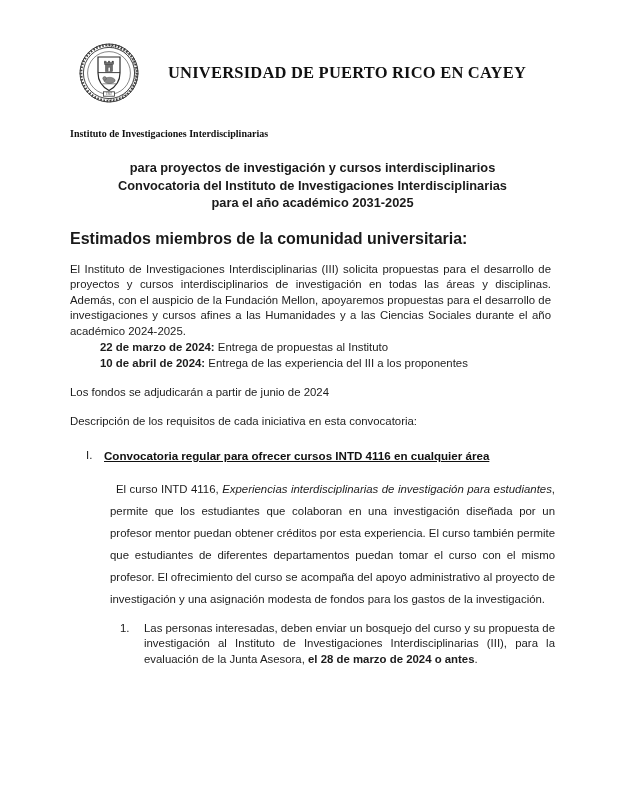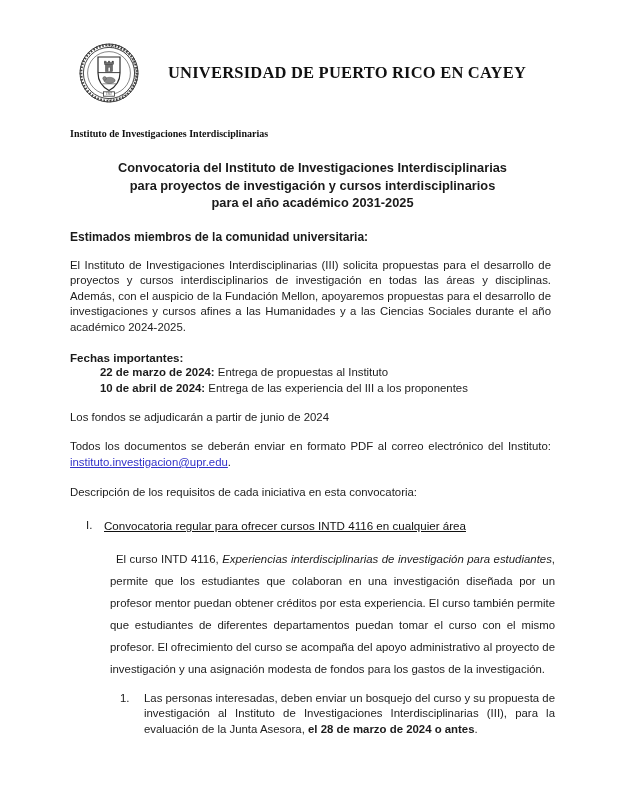--- a/index.html
+++ b/index.html
@@ -64,21 +64,21 @@
     font-weight: bold;
     font-size: 12.8px;
     line-height: 17.5px;
     margin-top: 20px;
     color: #1a1a1a;
   }
   .doc-title .tl { display: block; }
 
   .salutation {
     font-weight: bold;
-    font-size: 12px;
+    font-size: 16px;
     margin-top: 18px;
     color: #1a1a1a;
   }
 
   
   p.body {
     font-size: 11.4px;
     line-height: 15.6px;
     text-align: justify;
     margin: 14px 4px 0 0;
@@ -117,21 +117,21 @@
   }
   .section .numeral {
     flex: 0 0 34px;
     font-size: 11.4px;
     line-height: 15.6px;
     color: #1c1c1c;
     padding-left: 16px;
     box-sizing: border-box;
   }
   .section .heading {
-    font-weight: normal;
+    font-weight: bold;
     font-size: 11.6px;
     line-height: 15.6px;
     text-decoration: underline;
     color: #111111;
     text-align: center;
   }
 
   .indent-block {
     margin-left: 40px;
   }
@@ -214,44 +214,42 @@
         <text x="31" y="53.1" font-family="'Liberation Serif', serif" font-size="3.1" fill="#2a2a2a" text-anchor="middle">1967</text>
       </svg>
     </div>
 
     <div class="univ-name">UNIVERSIDAD DE PUERTO RICO EN CAYEY</div>
   </div>
 
   <div class="institute-line">Instituto de Investigaciones Interdisciplinarias</div>
 
   <div class="doc-title">
+    <span class="tl">para proyectos de investigación y cursos interdisciplinarios</span>
     <span class="tl">Convocatoria del Instituto de Investigaciones Interdisciplinarias</span>
-    <span class="tl">para proyectos de investigación y cursos interdisciplinarios</span>
     <span class="tl">para el año académico 2031-2025</span>
   </div>
 
   <div class="salutation">Estimados miembros de la comunidad universitaria:</div>
 
   <p class="body">El Instituto de Investigaciones Interdisciplinarias (III) solicita propuestas para el desarrollo de proyectos y cursos interdisciplinarios de investigación en todas las áreas y disciplinas. Además, con el auspicio de la Fundación Mellon, apoyaremos propuestas para el desarrollo de investigaciones y cursos afines a las Humanidades y a las Ciencias Sociales durante el año académico 2024-2025.</p>
 
-  <div class="dates-head">Fechas importantes:</div>
   <ul class="dates-list">
     <li>
       <span class="d">22 de marzo de 2024:</span>
       <span>Entrega de propuestas al Instituto</span>
     </li>
     <li>
       <span class="d">10 de abril de 2024:</span>
       <span>Entrega de las experiencia del III a los proponentes</span>
     </li>
   </ul>
 
   <p class="body nojust">Los fondos se adjudicarán a partir de junio de 2024</p>
 
-  <p class="body"><span>Todos los documentos se deberán enviar en formato PDF al correo electrónico del Instituto: </span><a class="mailto" href="#" style="color: rgb(50, 50, 200);">instituto.investigacion@upr.edu</a><span>.</span></p>
 
   <p class="body nojust">Descripción de los requisitos de cada iniciativa en esta convocatoria:</p>
 
   <div class="section">
     <div class="numeral">I.</div>
     <div class="heading">Convocatoria regular para ofrecer cursos INTD 4116 en cualquier área</div>
   </div>
 
   <div class="indent-block">
     <p class="sub lead"><span>El curso INTD 4116, </span><em>Experiencias interdisciplinarias de investigación para estudiantes</em><span>, permite que los estudiantes que colaboran en una investigación diseñada por un profesor mentor puedan obtener créditos por esta experiencia. El curso también permite que estudiantes de diferentes departamentos puedan tomar el curso con el mismo profesor. El ofrecimiento del curso se acompaña del apoyo administrativo al proyecto de investigación y una asignación modesta de fondos para los gastos de la investigación.</span></p>

